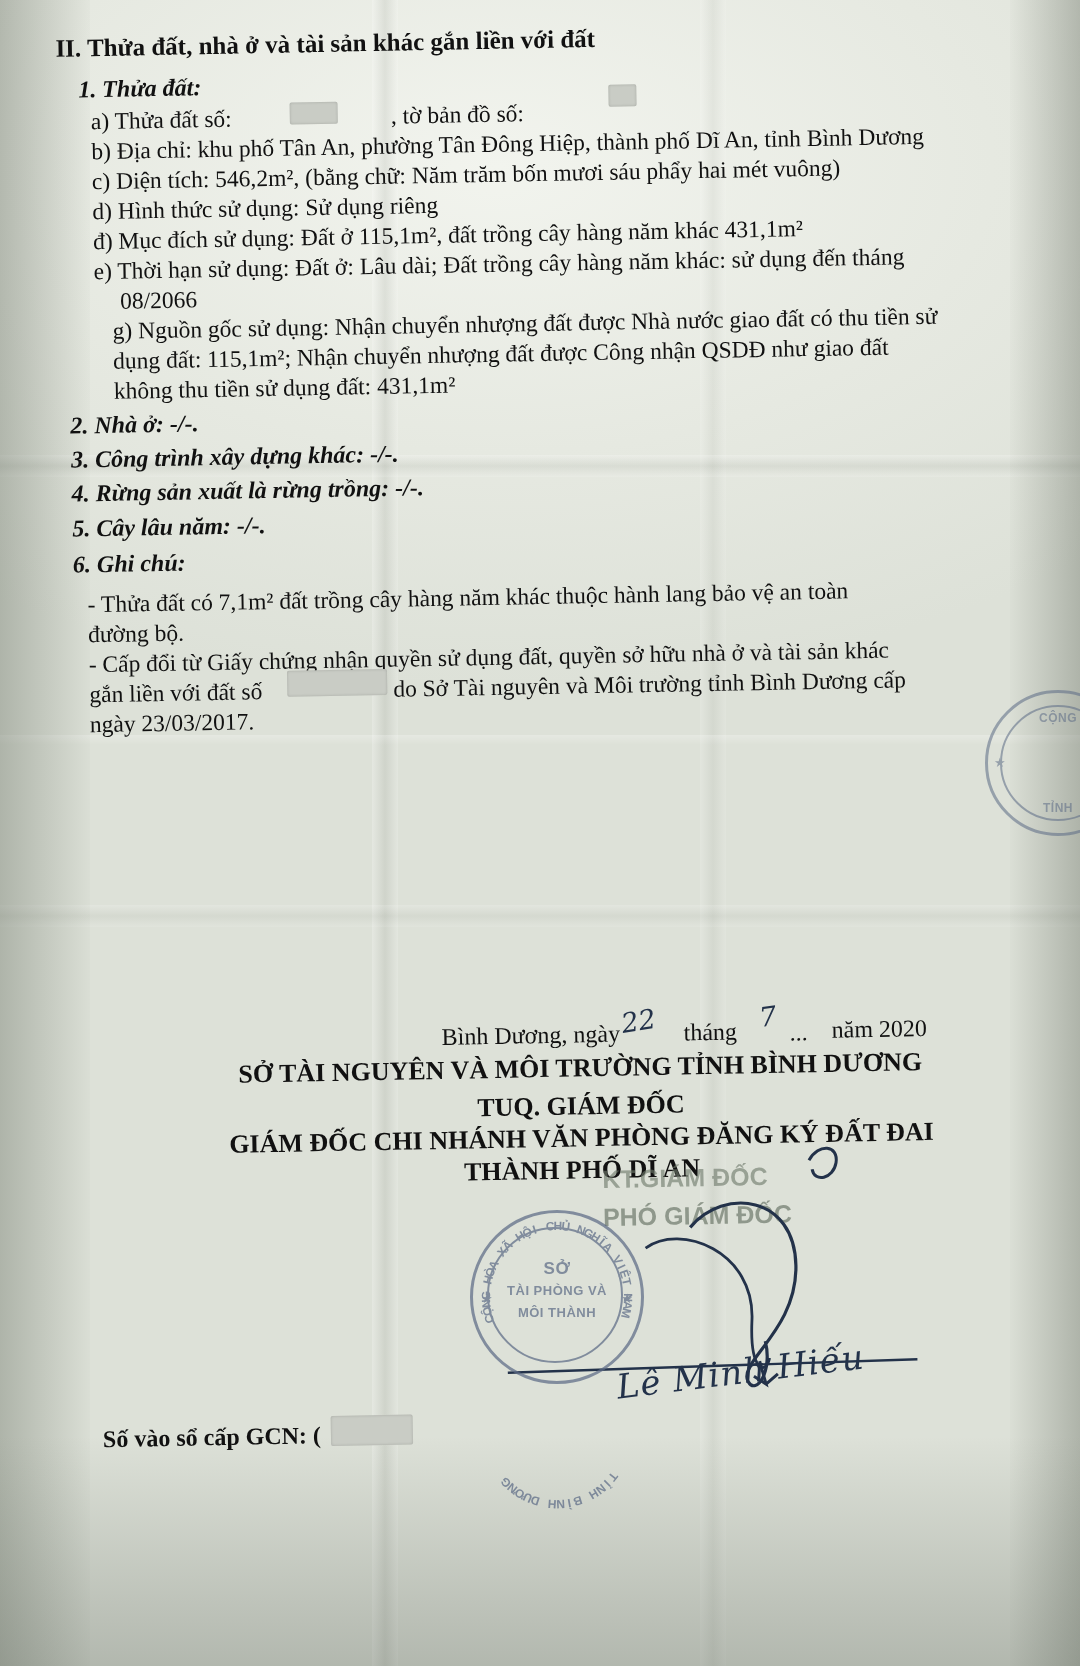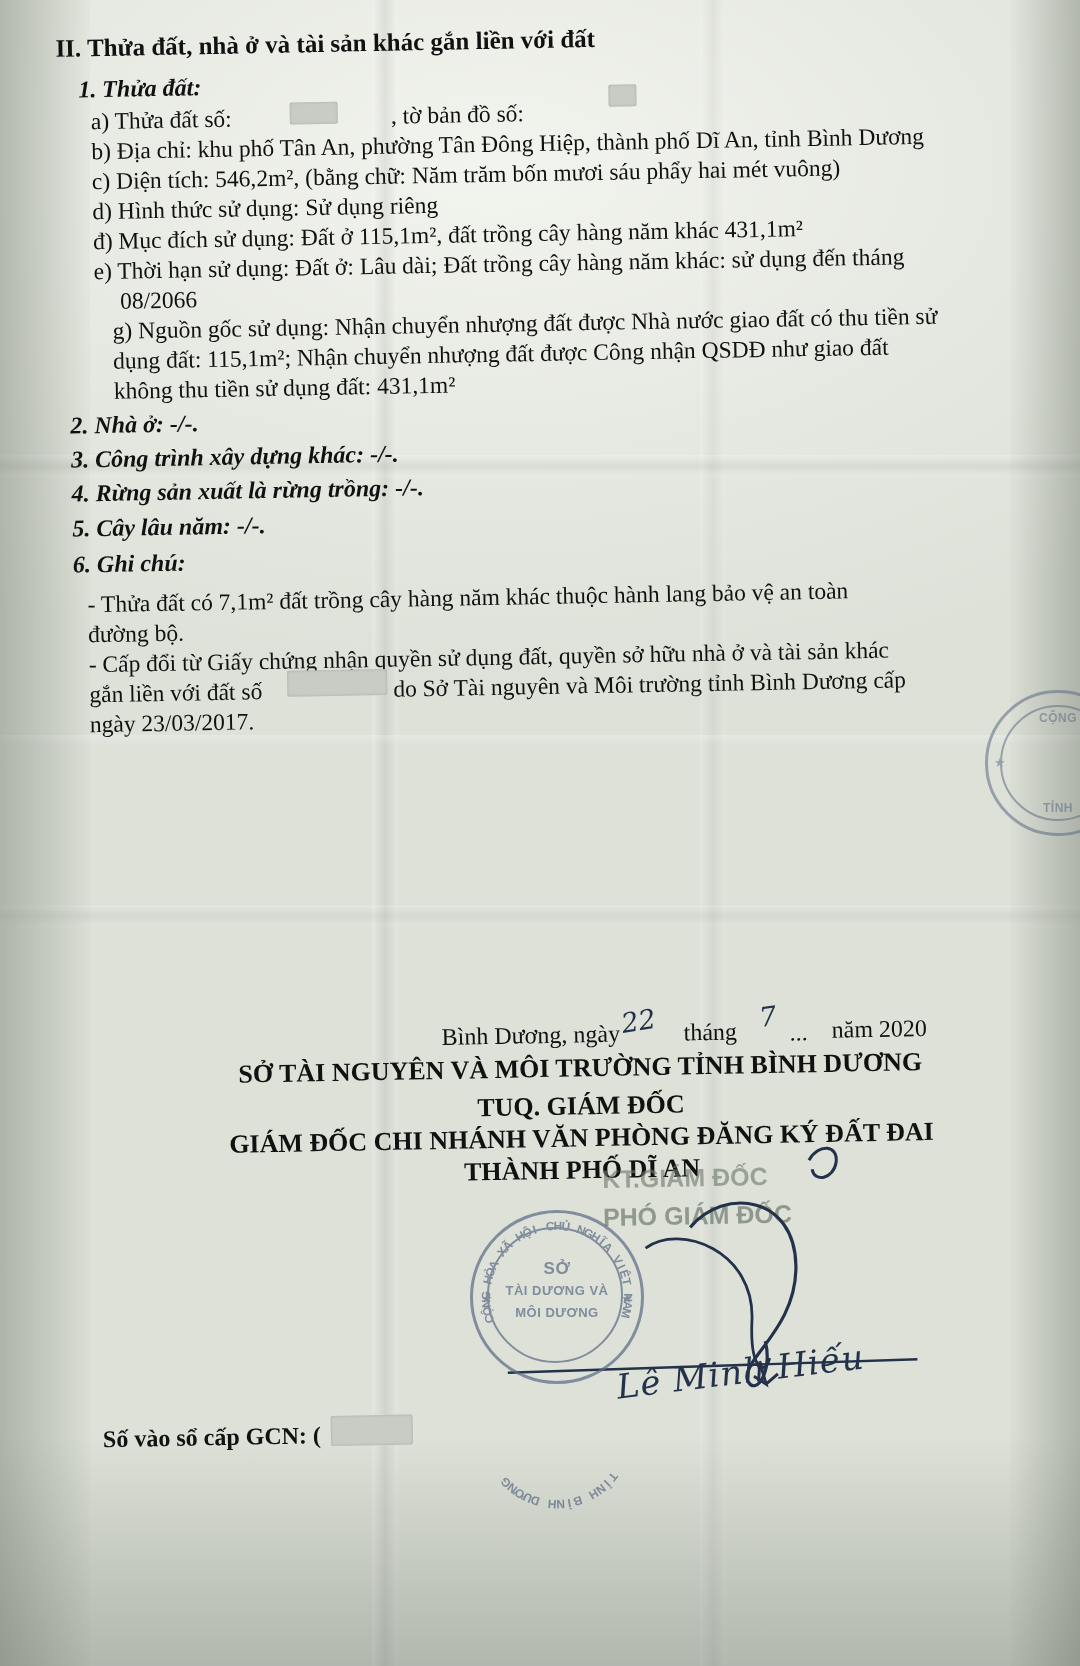--- a/index.html
+++ b/index.html
@@ -223,22 +223,22 @@
       <path d="M10 242 L 420 236" fill="none" stroke="#23324a" stroke-width="2.4"></path>
     </svg>
 
     <div class="ln" style="left:84px; top:1418px; font-size:24px; font-weight:bold;">Số vào sổ cấp GCN: (</div>
     <div class="redact" style="left:312px; top:1412px; width:82px; height:30px;"></div>
   </div>
 
   <div class="stamp" style="left:470px; top:1210px; width:168px; height:168px;">
     <div class="stamp-inner" style="left:14px; top:14px; width:132px; height:132px;"></div>
     <div class="stamp-text" style="top:46px; font-size:17px;">SỞ</div>
-    <div class="stamp-text" style="top:70px; font-size:13px;">TÀI DƯƠNG VÀ</div>
-    <div class="stamp-text" style="top:92px; font-size:13px;">MÔI DƯƠNG</div>
+    <div class="stamp-text" style="top:70px; font-size:13px;">TÀI PHÒNG VÀ</div>
+    <div class="stamp-text" style="top:92px; font-size:13px;">MÔI THÀNH</div>
     <div class="stamp-star" style="left:8px; top:78px;">★</div>
     <div class="stamp-star" style="right:8px; top:78px;">★</div>
     <div id="arc-top">
         <span class="arc-char" style="transform: translateX(-50%) rotate(-108deg); transform-origin: 50% 78px; top: 6px;">C</span>
         <span class="arc-char" style="transform: translateX(-50%) rotate(-101.6deg); transform-origin: 50% 78px; top: 6px;">Ộ</span>
         <span class="arc-char" style="transform: translateX(-50%) rotate(-95.2deg); transform-origin: 50% 78px; top: 6px;">N</span>
         <span class="arc-char" style="transform: translateX(-50%) rotate(-88.8deg); transform-origin: 50% 78px; top: 6px;">G</span>
         <span class="arc-char" style="transform: translateX(-50%) rotate(-82.4deg); transform-origin: 50% 78px; top: 6px;"> </span>
         <span class="arc-char" style="transform: translateX(-50%) rotate(-76deg); transform-origin: 50% 78px; top: 6px;">H</span>
         <span class="arc-char" style="transform: translateX(-50%) rotate(-69.6deg); transform-origin: 50% 78px; top: 6px;">Ò</span>

